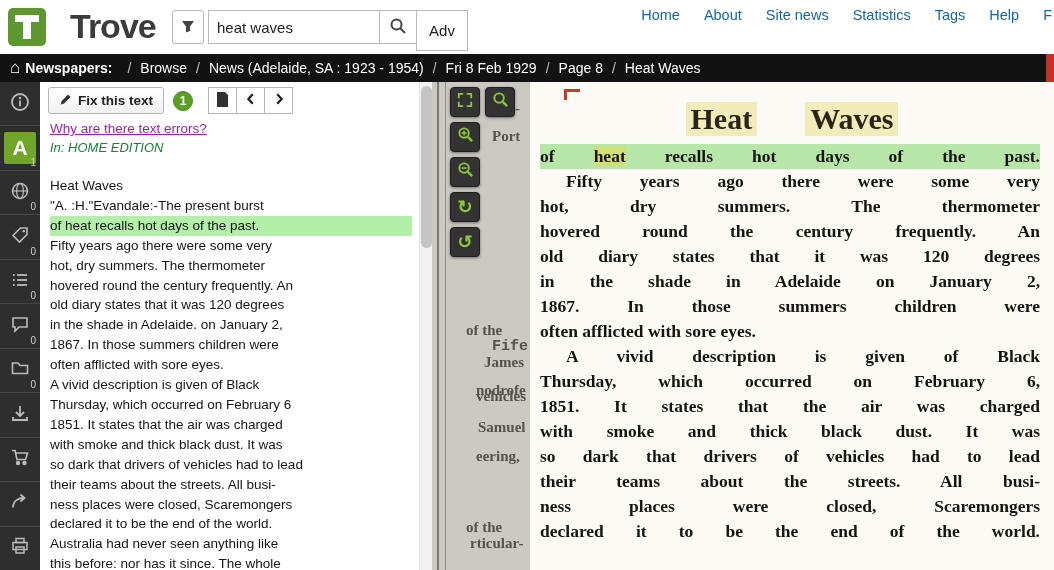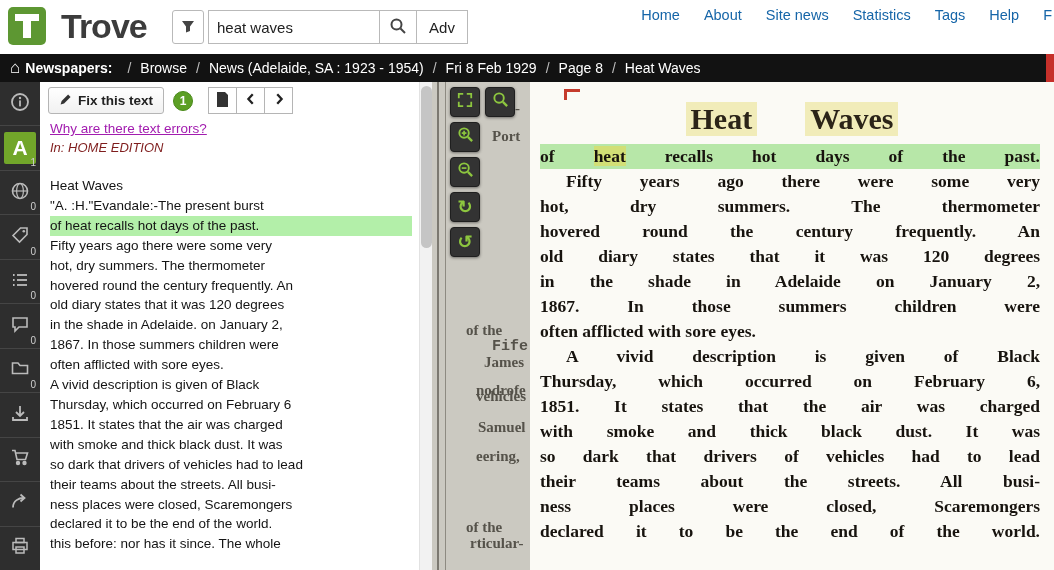--- a/index.html
+++ b/index.html
@@ -2,29 +2,29 @@
 <html><head>
 <meta charset="utf-8">
 <style>
   * { margin:0; padding:0; box-sizing:border-box; }
   html,body { width:1054px; height:570px; overflow:hidden; }
   body { font-family:"Liberation Sans", sans-serif; background:#fff; }
   .page { position:relative; width:1054px; height:570px; background:#fff; overflow:hidden; }
 
   
   .topbar { position:absolute; top:0; left:0; width:100%; height:54px; background:#fff; }
-  .logo { position:absolute; left:8px; top:7px; display:flex; align-items:flex-start; gap:15px; }
+  .logo { position:absolute; left:8px; top:7px; display:flex; align-items:flex-end; gap:24px; }
   .logo-mark { width:38px; height:38px; background:#5d9732; border-radius:5px; position:relative; }
   .logo-mark::before { content:""; position:absolute; left:7px; top:7px; width:24px; height:7px; background:#fff; }
   .logo-mark::after { content:""; position:absolute; left:15px; top:7px; width:8px; height:24px; background:#fff; }
   .logo-text { font-size:34px; font-weight:bold; color:#3c3c3c; letter-spacing:-1px; }
   .filter-btn { position:absolute; left:172px; top:10px; width:32px; height:34px; background:#fff; border:1px solid #b9b9b9; border-radius:3px; display:flex; align-items:center; justify-content:center; cursor:pointer; }
   .search-input { position:absolute; left:208px; top:10px; width:172px; height:34px; border:1px solid #b9b9b9; padding:0 8px; font-size:15px; color:#222; font-family:"Liberation Sans", sans-serif; }
   .search-btn { position:absolute; left:379px; top:10px; width:38px; height:34px; background:#fff; border:1px solid #b9b9b9; display:flex; align-items:center; justify-content:center; cursor:pointer; }
-  .adv-btn { position:absolute; left:416px; top:10px; width:52px; height:34px; background:#fff; border:1px solid #b9b9b9; font-size:15px; color:#222; cursor:pointer; font-family:"Liberation Sans", sans-serif; }
+  .adv-btn { position:absolute; left:416px; top:10px; width:52px; height:41px; background:#fff; border:1px solid #b9b9b9; font-size:15px; color:#222; cursor:pointer; font-family:"Liberation Sans", sans-serif; }
   .top-nav { position:absolute; right:2px; top:7px; display:flex; gap:24px; }
   .top-nav a { color:#1565a8; font-size:14.5px; text-decoration:none; cursor:pointer; white-space:nowrap; }
 
   
   .crumbbar { position:absolute; top:54px; left:0; width:100%; height:28px; background:#121212; color:#fff; display:flex; align-items:center; font-size:14px; padding-left:10px; overflow:hidden; }
   .home-ic { font-size:17px; margin-right:5px; color:#fff; }
   .crumb-root { font-weight:bold; margin-right:6px; cursor:pointer; }
   .crumb-sep { color:#bdbdbd; margin:0 9px; }
   .crumb { color:#fff; cursor:pointer; white-space:nowrap; }
   .crumb-red { position:absolute; right:0; top:54px; width:8px; height:28px; background:#c6302a; }
@@ -37,21 +37,21 @@
   .a-tile { width:32px; height:32px; background:#72a62a; border-radius:2px; color:#fff; font-weight:bold; font-size:21px; display:flex; align-items:center; justify-content:center; }
 
   
   .text-panel { position:absolute; left:40px; top:82px; width:392px; height:488px; background:#fff; overflow:hidden; }
   .tp-toolbar { position:absolute; left:8px; top:5px; display:flex; align-items:center; }
   .fix-btn { height:27px; border:1px solid #b5b5b5; border-radius:3px; background:linear-gradient(#ffffff,#f1f1f1); padding:0 10px; font-weight:bold; font-size:13.5px; color:#222; display:flex; align-items:center; gap:6px; cursor:pointer; font-family:"Liberation Sans", sans-serif; }
   .badge { width:20px; height:20px; margin-left:9px; border-radius:50%; background:#5c9f25; border:1px solid #4a8a1a; color:#fff; font-size:12px; font-weight:bold; display:flex; align-items:center; justify-content:center; }
   .pg-group { display:flex; margin-left:16px; }
   .pg-btn { width:29px; height:27px; background:#fff; border:1px solid #b5b5b5; margin-left:-1px; display:flex; align-items:center; justify-content:center; cursor:pointer; }
   .errors-link { position:absolute; left:10px; top:39px; color:#a21caf; font-size:13.5px; text-decoration:underline; cursor:pointer; }
-  .edition { position:absolute; left:10px; top:58px; font-size:13px; font-style:italic; color:#7f1d1d; }
+  .edition { position:absolute; left:10px; top:58px; font-size:13px; font-style:italic; color:#15803d; }
   .edition .ed-name { font-style:italic; }
   .article { position:absolute; left:10px; top:94px; right:20px; font-size:13.5px; line-height:19.9px; color:#141414; }
   .line { white-space:nowrap; overflow:hidden; }
   .line.hl { background:#b3efa9; }
   .tp-scroll { position:absolute; right:0; top:0; width:13px; height:100%; background:#f2f2f2; border-left:1px solid #e2e2e2; }
   .tp-thumb { position:absolute; left:1px; top:4px; width:11px; height:162px; background:#c5c5c5; border-radius:6px; cursor:pointer; }
 
   
   .strip { position:absolute; left:432px; top:82px; width:98px; height:488px; background:#cbc9c1; overflow:hidden; font-family:"Liberation Serif", serif; }
   .strip-rule-a { position:absolute; left:5px; top:0; width:2px; height:100%; background:#7c7971; }
@@ -251,20 +251,21 @@
       <div class="line">1867. In those summers children were</div>
       <div class="line">often afflicted with sore eyes.</div>
       <div class="line">A vivid description is given of Black</div>
       <div class="line">Thursday, which occurred on February 6</div>
       <div class="line">1851. It states that the air was charged</div>
       <div class="line">with smoke and thick black dust. It was</div>
       <div class="line">so dark that drivers of vehicles had to lead</div>
       <div class="line">their teams about the streets. All busi-</div>
       <div class="line">ness places were closed, Scaremongers</div>
       <div class="line">declared it to be the end of the world.</div>
+      <div class="line">Australia had never seen anything like</div>
       <div class="line">this before: nor has it since. The whole</div>
     </div>
     <div class="tp-scroll">
       <div class="tp-thumb"></div>
     </div>
   </section>
 
   <section class="strip">
     <div class="strip-rule-a"></div>
     <div class="strip-rule-b"></div>

